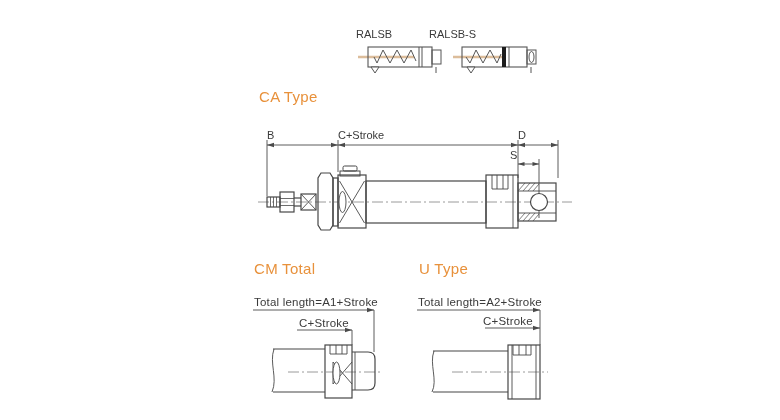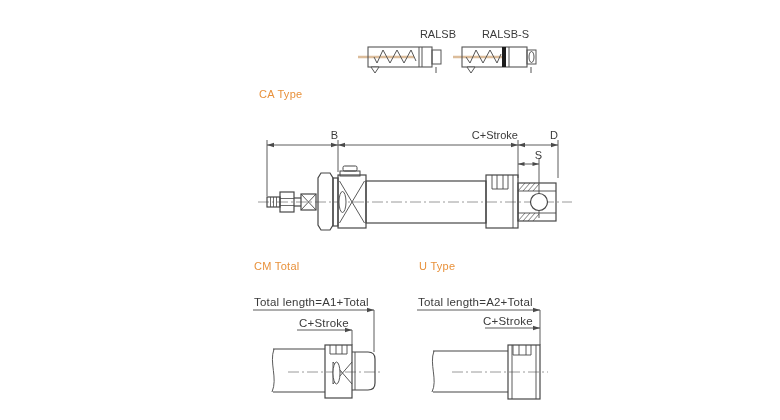--- a/index.html
+++ b/index.html
@@ -2,22 +2,22 @@
 <html><head>
 <meta charset="utf-8">
 <style>
   html,body{margin:0;padding:0;background:#fff;}
   #canvas{
     position:relative;width:780px;height:420px;background:#ffffff;overflow:hidden;
     font-family:"Liberation Sans", sans-serif;color:#3a3a3a;
   }
   .abs{position:absolute;}
   .lbl{font-size:11px;color:#3a3a3a;white-space:nowrap;}
-  .lbl-c{text-align:right;}
-  .title{font-size:11px;color:#e8913b;letter-spacing:.3px;white-space:nowrap;}
+  .lbl-c{text-align:left;}
+  .title{font-size:15px;color:#e8913b;letter-spacing:.3px;white-space:nowrap;}
   .dimtext{font-size:11.5px;color:#3a3a3a;white-space:nowrap;letter-spacing:.2px;}
   svg{display:block;}
 </style>
 </head>
 <body>
 
 <div id="canvas">
 
   <div class="abs lbl lbl-c" style="left:356px;top:28px;width:100px;">RALSB</div>
 
@@ -127,21 +127,21 @@
         <line x1="266" y1="95" x2="273" y2="87"></line>
           <line x1="271" y1="95" x2="278" y2="87"></line>
         <line x1="276" y1="95" x2="283" y2="87"></line>
           <line x1="281" y1="95" x2="287" y2="88"></line>
       </g>
       <circle cx="287" cy="76" r="8.5" fill="#fff"></circle>
     </g>
   </svg>
 
   <div class="abs title" style="left:254px;top:260px;">CM Total</div>
-  <div class="abs dimtext" style="left:254px;top:296px;">Total length=A1+Total</div>
+  <div class="abs dimtext" style="left:254px;top:296px;">Total length=A1+Stroke</div>
   <div class="abs dimtext" style="left:299px;top:317px;">C+Stroke</div>
 
   <svg class="abs" style="left:250px;top:292px;" width="150" height="126" viewBox="0 0 150 126">
     <g stroke="#4a4a4a" stroke-width="0.9" fill="none">
       <line x1="3" y1="18" x2="124" y2="18"></line>
       <line x1="124" y1="18" x2="124" y2="60"></line>
       <line x1="47" y1="38" x2="102" y2="38"></line>
       <line x1="102" y1="38" x2="102" y2="53"></line>
     </g>
     <g fill="#4a4a4a" stroke="none">
@@ -166,21 +166,21 @@
       <line x1="83" y1="92" x2="102" y2="70" stroke-width="0.9"></line>
       <line x1="83" y1="70" x2="83" y2="92" stroke-width="0.9"></line>
       <ellipse cx="86.5" cy="81" rx="3.5" ry="11" fill="#fff" stroke-width="0.9"></ellipse>
 
       <path d="M 102,60 L 118,60 Q 125,60 125,67 L 125,91 Q 125,98 118,98 L 102,98"></path>
       <line x1="105" y1="60" x2="105" y2="98" stroke-width="0.9"></line>
     </g>
   </svg>
 
   <div class="abs title" style="left:419px;top:260px;">U Type</div>
-  <div class="abs dimtext" style="left:418px;top:296px;">Total length=A2+Total</div>
+  <div class="abs dimtext" style="left:418px;top:296px;">Total length=A2+Stroke</div>
   <div class="abs dimtext" style="left:483px;top:315px;">C+Stroke</div>
 
   <svg class="abs" style="left:412px;top:292px;" width="148" height="126" viewBox="0 0 148 126">
     <g stroke="#4a4a4a" stroke-width="0.9" fill="none">
       <line x1="5" y1="18" x2="128" y2="18"></line>
       <line x1="128" y1="18" x2="128" y2="53"></line>
       <line x1="73" y1="36" x2="128" y2="36"></line>
     </g>
     <g fill="#4a4a4a" stroke="none">
       <polygon points="128,18 121,15.8 121,20.2"></polygon>

